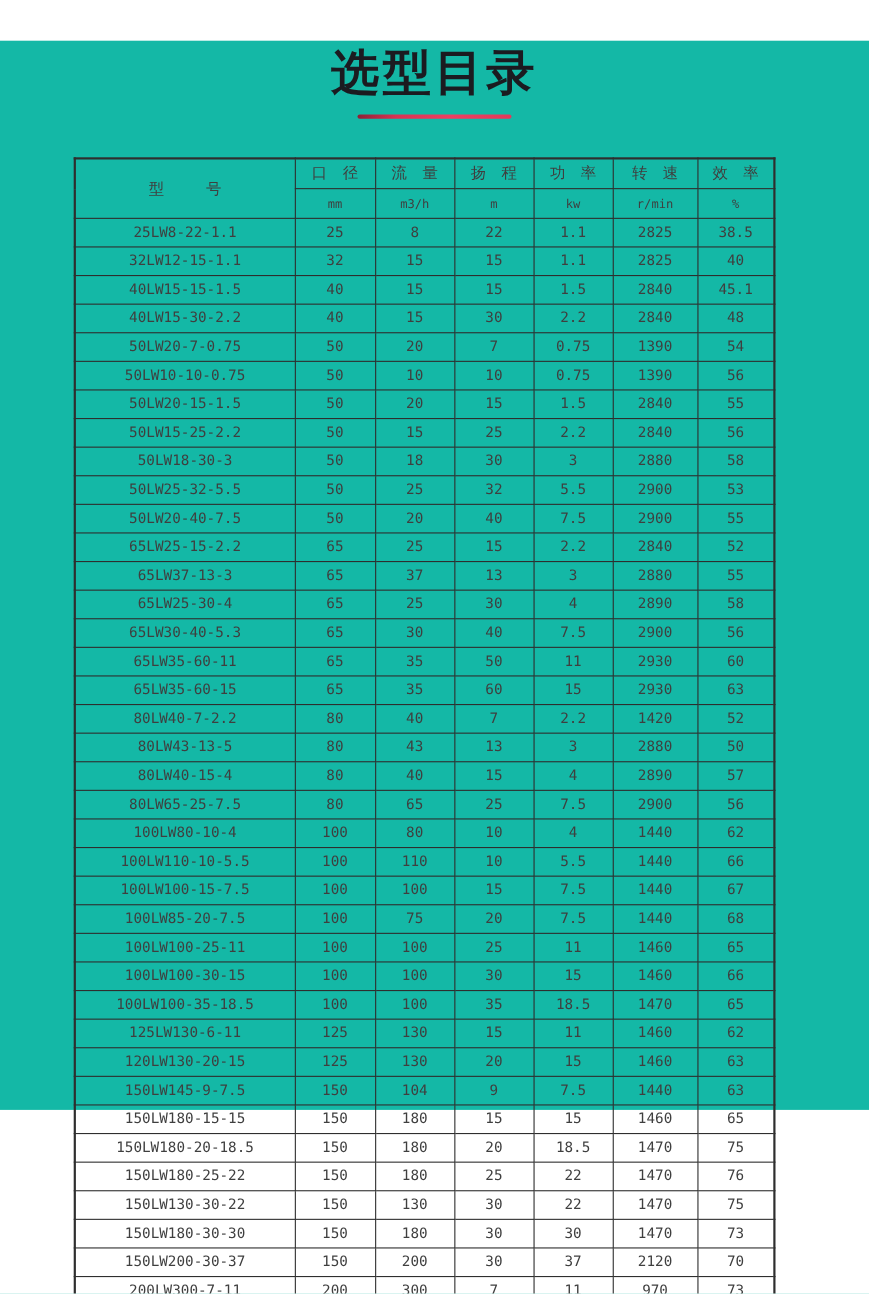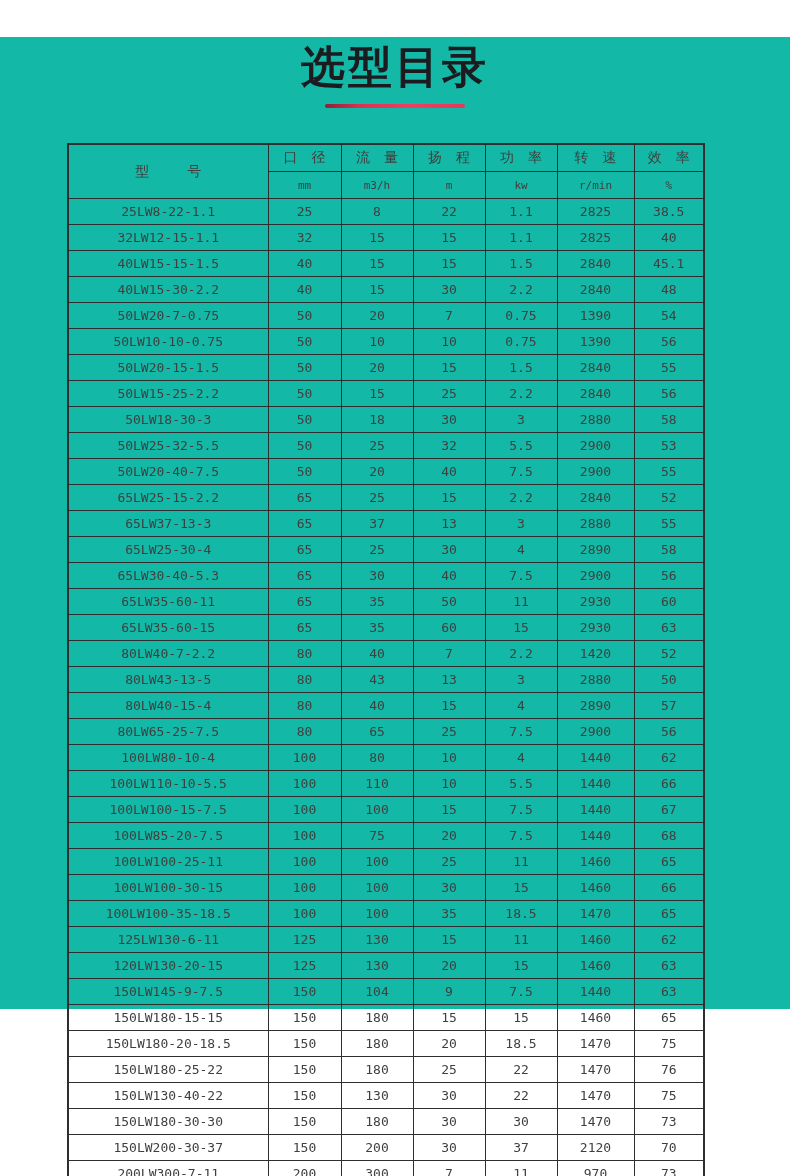--- a/index.html
+++ b/index.html
@@ -435,21 +435,21 @@
         <tr data-name="table-row">
           <td data-name="model-cell">150LW180-25-22</td>
           <td data-name="value-cell">150</td>
           <td data-name="value-cell">180</td>
           <td data-name="value-cell">25</td>
           <td data-name="value-cell">22</td>
           <td data-name="value-cell">1470</td>
           <td data-name="value-cell">76</td>
         </tr>
         <tr data-name="table-row">
-          <td data-name="model-cell">150LW130-40-22</td>
+          <td data-name="model-cell">150LW130-30-22</td>
           <td data-name="value-cell">150</td>
           <td data-name="value-cell">130</td>
           <td data-name="value-cell">30</td>
           <td data-name="value-cell">22</td>
           <td data-name="value-cell">1470</td>
           <td data-name="value-cell">75</td>
         </tr>
         <tr data-name="table-row">
           <td data-name="model-cell">150LW180-30-30</td>
           <td data-name="value-cell">150</td>

